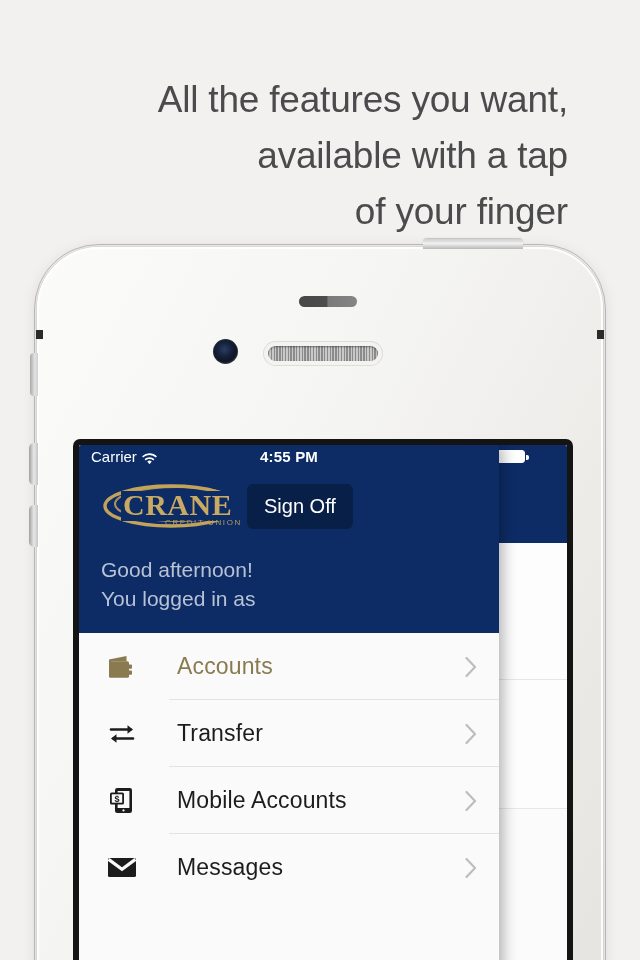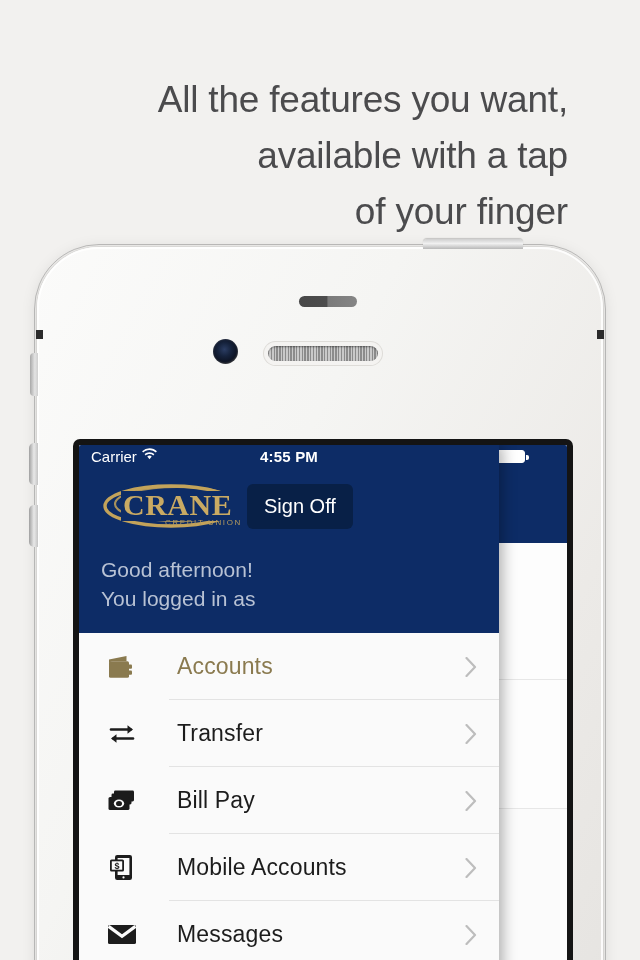--- a/index.html
+++ b/index.html
@@ -239,21 +239,21 @@
   .statusbar {
     height: 22px;
     background: #0d2c66;
     color: #ffffff;
     font-size: 15px;
     display: flex;
     align-items: center;
     position: relative;
     padding: 0 8px 0 12px;
   }
-  .sb-carrier { display: flex; align-items: flex-start; gap: 5px; }
+  .sb-carrier { display: flex; align-items: flex-end; gap: 5px; }
   .sb-time {
     position: absolute;
     left: 0; right: 0;
     text-align: center;
     font-weight: 600;
     font-size: 15px;
     letter-spacing: 0.2px;
   }
   .wifi-icon { width: 15px; height: 12px; display: block; }
   .battery {
@@ -470,38 +470,20 @@
           </span>
           <span class="mi-label">Transfer</span>
           <span class="chevron">
             <svg width="12" height="20" viewBox="0 0 12 20">
                   <path d="M1.5 1 10 10l-8.5 9" fill="none" stroke="#bdbdbd" stroke-width="2.2" stroke-linecap="round" stroke-linejoin="round"></path>
                 </svg>
           </span>
           <span class="divider"></span>
         </div>
 
-        <div class="menu-item">
-          <span class="mi-icon">
-            <svg width="30" height="24" viewBox="0 0 30 24">
-              <rect x="7" y="1.5" width="20" height="11" rx="1.4" fill="#1c1c1c"></rect>
-              <rect x="4.5" y="4.5" width="20" height="11" rx="1.4" fill="#1c1c1c"></rect>
-              <rect x="1.5" y="8" width="21" height="13" rx="1.6" fill="#1c1c1c"></rect>
-              <ellipse cx="12" cy="14.5" rx="5.2" ry="4" fill="#fafafa"></ellipse>
-              <ellipse cx="12" cy="14.5" rx="3" ry="2.6" fill="#1c1c1c"></ellipse>
-            </svg>
-          </span>
-          <span class="mi-label">Bill Pay</span>
-          <span class="chevron">
-            <svg width="12" height="20" viewBox="0 0 12 20">
-                  <path d="M1.5 1 10 10l-8.5 9" fill="none" stroke="#bdbdbd" stroke-width="2.2" stroke-linecap="round" stroke-linejoin="round"></path>
-                </svg>
-          </span>
-          <span class="divider"></span>
-        </div>
 
         <div class="menu-item">
           <span class="mi-icon">
             <svg width="26" height="27" viewBox="0 0 26 27">
               <rect x="6" y="1" width="17" height="25" rx="2.2" fill="#1c1c1c"></rect>
               <rect x="8.6" y="4" width="11.8" height="17" fill="#fafafa"></rect>
               <circle cx="14.5" cy="23.4" r="1.1" fill="#fafafa"></circle>
               <rect x="1" y="5.5" width="14" height="12" rx="1.6" fill="#1c1c1c"></rect>
               <rect x="2.8" y="7.3" width="10.4" height="8.4" fill="#fafafa"></rect>
               <text x="5.6" y="14.6" font-family="'Liberation Sans', sans-serif" font-size="9" font-weight="bold" fill="#1c1c1c">$</text>

